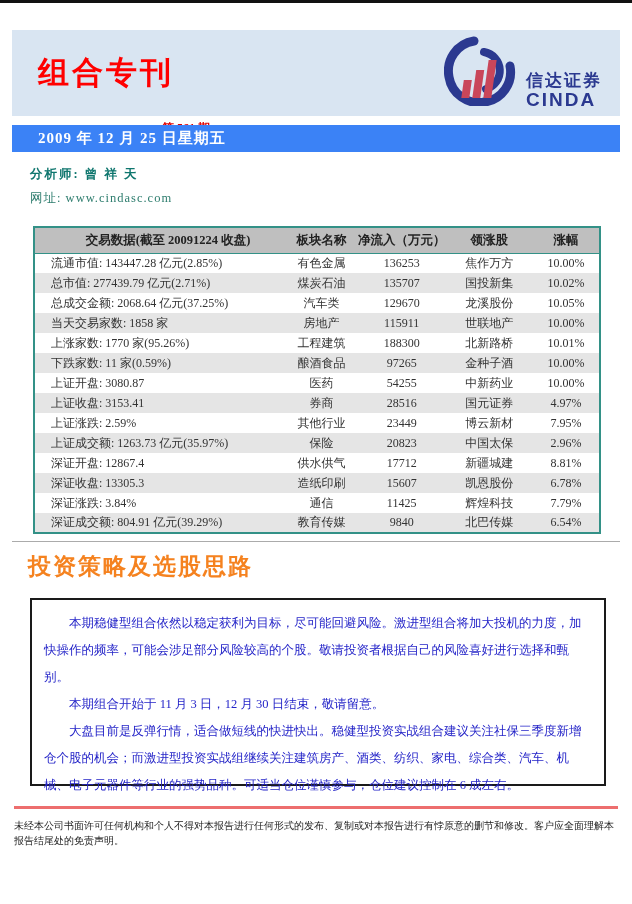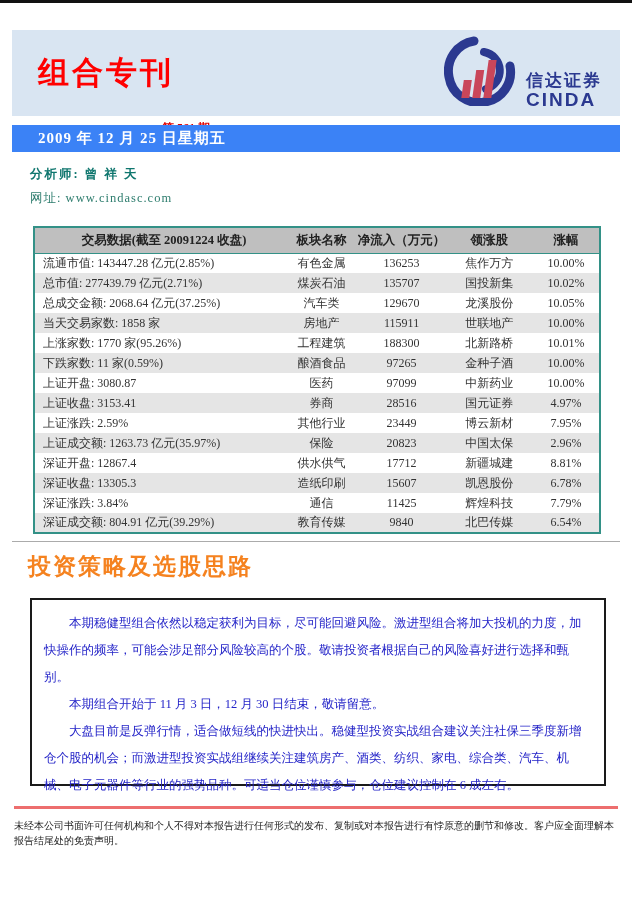--- a/index.html
+++ b/index.html
@@ -17,21 +17,21 @@
   .logo-en { font-size:19px; font-weight:bold; color:#2B3990; letter-spacing:2px; font-family:"Liberation Sans","DejaVu Sans",sans-serif; }
 
   .date-bar { position:absolute; left:12px; top:125px; width:608px; height:27px; background:#3b82f6; color:#ffffff; font-weight:bold; font-size:15px; line-height:27px; padding-left:26px; letter-spacing:1px; }
 
   .analyst-line { position:absolute; left:30px; top:166px; font-size:12.5px; color:#0f766e; font-weight:bold; letter-spacing:2px; }
   .site-line { position:absolute; left:30px; top:190px; font-size:12.5px; color:#2E7D6E; letter-spacing:1px; }
 
   table.data { position:absolute; left:33px; top:226px; width:568px; border-collapse:collapse; border:2px solid #339187; font-size:12px; color:#333; }
   table.data th { height:26px; background:#BFBFBF; font-weight:bold; font-size:12.5px; text-align:center; border-bottom:1px solid #339187; color:#222; }
   table.data td { height:20px; text-align:center; }
-  table.data td.trade-cell, table.data th.trade-head { text-align:left; padding-left:8px; }
+  table.data td.trade-cell, table.data th.trade-head { text-align:left; padding-left:16px; }
   table.data th.trade-head { text-align:center; }
   table.data tr.alt td { background:#e5e5e5; }
 
   .sub-rule { position:absolute; left:12px; top:541px; width:608px; height:1px; background:#ABABAB; }
 
   .strategy-title { position:absolute; left:28px; top:551px; font-size:23px; font-weight:bold; color:#F5821F; letter-spacing:2px; }
 
   .strategy-box { position:absolute; left:30px; top:598px; width:576px; height:188px; border:2px solid #1a1a1a; padding:10px 12px 6px 12px; }
   .strategy-box p { font-size:12.5px; color:#2424C8; line-height:27px; text-indent:2em; }
 
@@ -126,21 +126,21 @@
     <tr class="alt">
       <td class="trade-cell">下跌家数: 11 家(0.59%)</td>
       <td>酿酒食品</td>
       <td>97265</td>
       <td>金种子酒</td>
       <td>10.00%</td>
     </tr>
     <tr>
       <td class="trade-cell">上证开盘: 3080.87</td>
       <td>医药</td>
-      <td>97099</td>
+      <td>54255</td>
       <td>中新药业</td>
       <td>10.00%</td>
     </tr>
     <tr class="alt">
       <td class="trade-cell">上证收盘: 3153.41</td>
       <td>券商</td>
       <td>28516</td>
       <td>国元证券</td>
       <td>4.97%</td>
     </tr>

